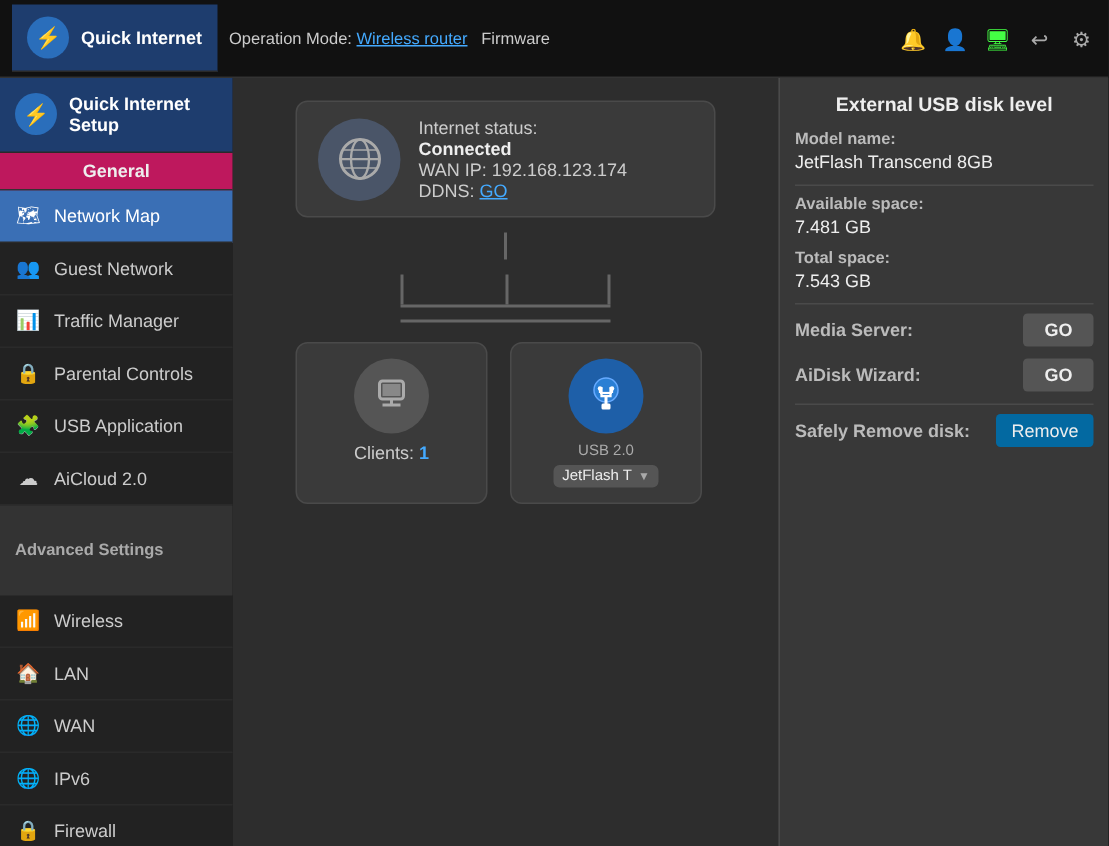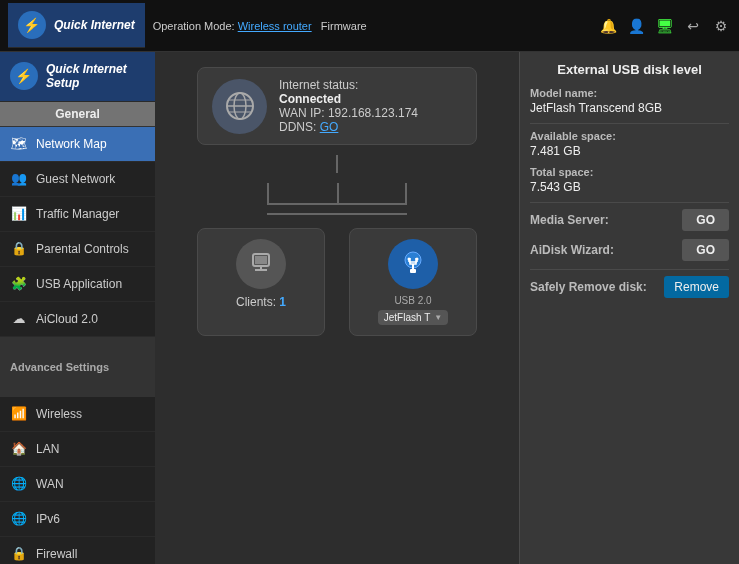--- a/index.html
+++ b/index.html
@@ -107,24 +107,24 @@
       cursor: pointer;
     }
     .quick-internet .q-icon {
       width: 28px; height: 28px;
       background: #2a6ebb;
       border-radius: 50%;
       display: flex; align-items: center; justify-content: center;
       color: white; font-size: 14px;
     }
     .quick-internet .q-label {
-      color: white; font-size: 12px; font-weight: bold; line-height: 1.2; font-style: italic;
+      color: white; font-size: 12px; font-weight: bold; line-height: 1.2;
     }
     .general-header {
-      background: #737373;
+      background: #be185d;
       padding: 5px 10px;
       font-size: 12px;
       color: #eee;
       font-weight: bold;
       text-align: center;
       border-bottom: 1px solid #333;
     }
 
     
     .main-content {
@@ -186,21 +186,21 @@
       height: 18px;
       background: #666;
       margin: 0 auto;
     }
 
     
     .bottom-nodes {
       display: flex;
       gap: 15px;
       width: 280px;
-      justify-content: space-between;
+      justify-content: flex-start;
     }
     .bottom-node {
       background: #3a3a3a;
       border-radius: 8px;
       width: 128px;
       min-height: 100px;
       display: flex;
       flex-direction: column;
       align-items: center;
       padding: 10px 8px;

